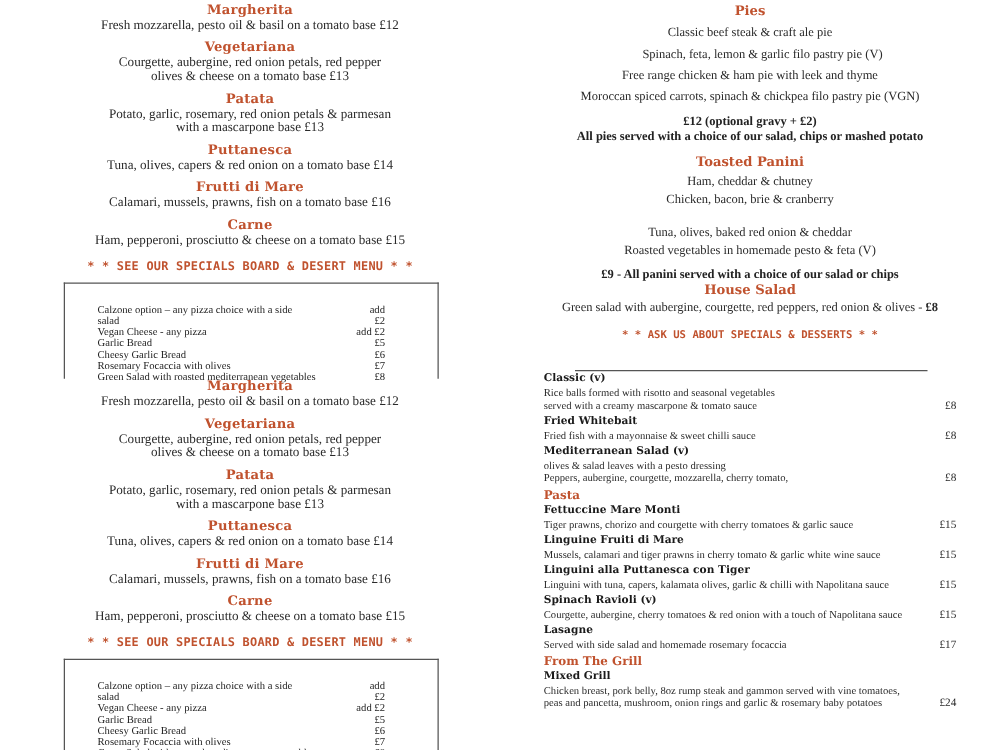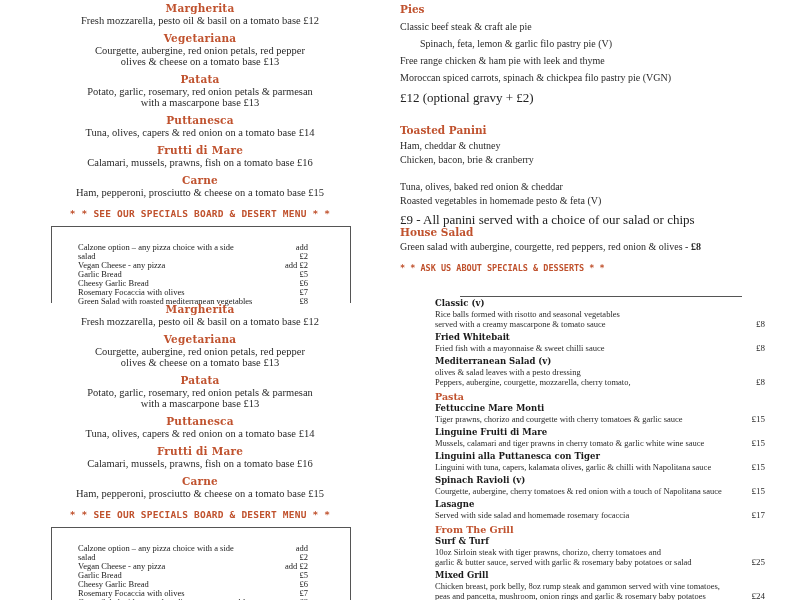--- a/index.html
+++ b/index.html
@@ -22,26 +22,26 @@
     }
 
     .extras-box {
       position: absolute; left: 51px; width: 300px; height: 77px;
       border: 1px solid #555; border-bottom: none;
     }
     .extras-list { position: absolute; left: 26px; top: 16px; width: 230px; }
     .extras-row { display: flex; justify-content: space-between; font-size: 8.5px; line-height: 9px; color: #222; gap: 36px; }
     .extras-row .price { text-align: right; }
 
-    .rc-center { text-align: left; width: 400px; }
+    .rc-center { text-align: center; width: 400px; }
     .rc-title {
       font-family: "DejaVu Serif", serif; font-weight: bold; color: #c0522e; font-size: 10.5px; line-height: 13px;
     }
     .rc-line { font-size: 10px; line-height: 12px; margin-top: 5px; color: #2a2a2a; }
-    .rc-bold { font-size: 13px; font-weight: normal; line-height: 12px; color: #222; }
+    .rc-bold { font-size: 10px; font-weight: bold; line-height: 12px; color: #222; }
     .rc-note {
       font-family: "DejaVu Sans Mono", monospace; font-weight: bold; color: #c0522e; font-size: 8.5px;
     }
 
     .mains-rule { position: absolute; left: 460px; top: 296px; width: 282px; height: 1px; background: #555; }
     .mains { position: absolute; left: 435px; top: 298px; width: 330px; }
     .m-section { font-family: "DejaVu Serif", serif; font-weight: bold; color: #c0522e; font-size: 9.5px; line-height: 12px; margin-top: 4px; }
     .m-item { position: relative; margin-bottom: 3px; }
     .m-name { font-family: "DejaVu Serif", serif; font-weight: bold; font-size: 8.5px; line-height: 11px; color: #1a1a1a; }
     .m-desc { font-size: 8.5px; line-height: 10px; color: #2a2a2a; width: 300px; }
@@ -169,20 +169,21 @@
 </div>
 
 <div class="col col-right">
   <div class="rc-center" style="position:absolute; top:3px;">
     <div class="rc-title">Pies</div>
     <div class="rc-line">Classic beef steak &amp; craft ale pie</div>
     <div class="rc-line" style="margin-left:20px;">Spinach, feta, lemon &amp; garlic filo pastry pie (V)</div>
     <div class="rc-line">Free range chicken &amp; ham pie with leek and thyme</div>
     <div class="rc-line">Moroccan spiced carrots, spinach &amp; chickpea filo pastry pie (VGN)</div>
     <div class="rc-bold" style="margin-top:8px;">£12 (optional gravy + £2)</div>
+    <div class="rc-bold">All pies served with a choice of our salad, chips or mashed potato</div>
   </div>
 
   <div class="rc-center" style="position:absolute; top:124px;">
     <div class="rc-title">Toasted Panini</div>
     <div class="rc-line" style="margin-top:3px;">Ham, cheddar &amp; chutney</div>
     <div class="rc-line" style="margin-top:2px;">Chicken, bacon, brie &amp; cranberry</div>
     <div class="rc-line" style="margin-top:15px;">Tuna, olives, baked red onion &amp; cheddar</div>
     <div class="rc-line" style="margin-top:2px;">Roasted vegetables in homemade pesto &amp; feta (V)</div>
     <div class="rc-bold" style="margin-top:7px;">£9 - All panini served with a choice of our salad or chips</div>
   </div>
@@ -239,25 +240,19 @@
     <div class="m-price">£15</div>
   </div>
   <div class="m-item">
     <div class="m-name">Lasagne</div>
     <div class="m-desc">Served with side salad and homemade rosemary focaccia</div>
     <div class="m-price">£17</div>
   </div>
 
   <div class="m-section">From The Grill</div>
   <div class="m-item">
-    <div class="m-name">Surf &amp; Turf</div>
-    <div class="m-desc">10oz Sirloin steak with tiger prawns, chorizo, cherry tomatoes and</div>
-    <div class="m-desc">garlic &amp; butter sauce, served with garlic &amp; rosemary baby potatoes or salad</div>
-    <div class="m-price">£25</div>
-  </div>
-  <div class="m-item">
     <div class="m-name">Mixed Grill</div>
     <div class="m-desc">Chicken breast, pork belly, 8oz rump steak and gammon served with vine tomatoes,</div>
     <div class="m-desc">peas and pancetta, mushroom, onion rings and garlic &amp; rosemary baby potatoes</div>
     <div class="m-price">£24</div>
   </div>
 
 </div>
 
 </body></html>

